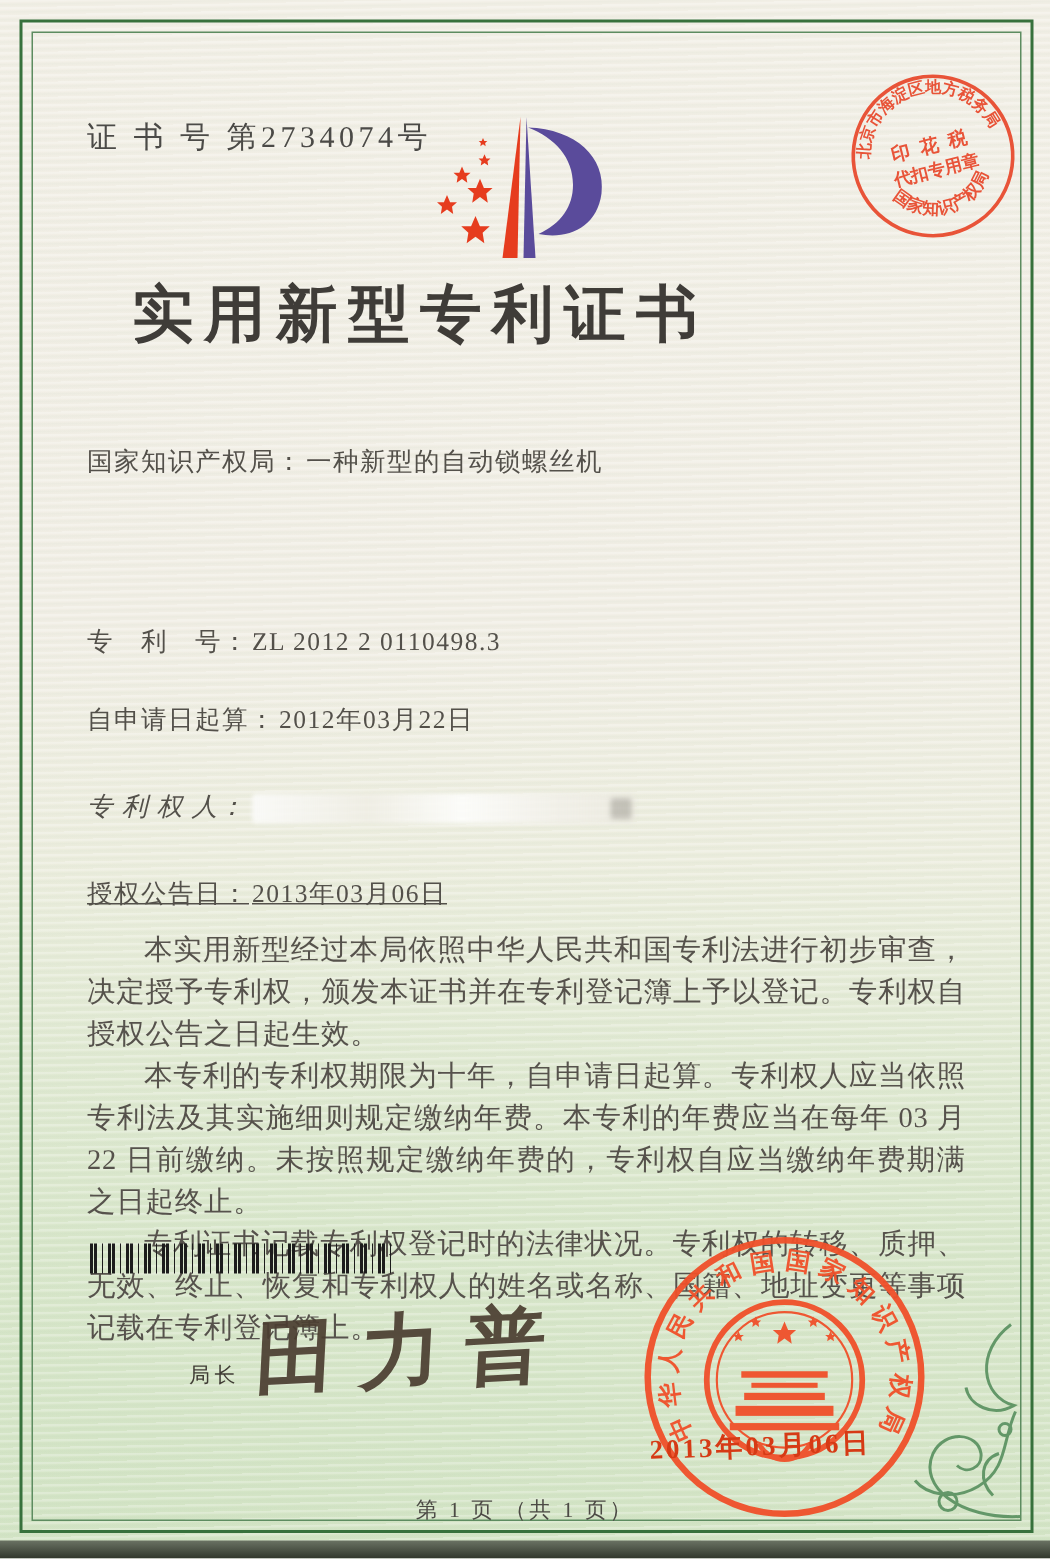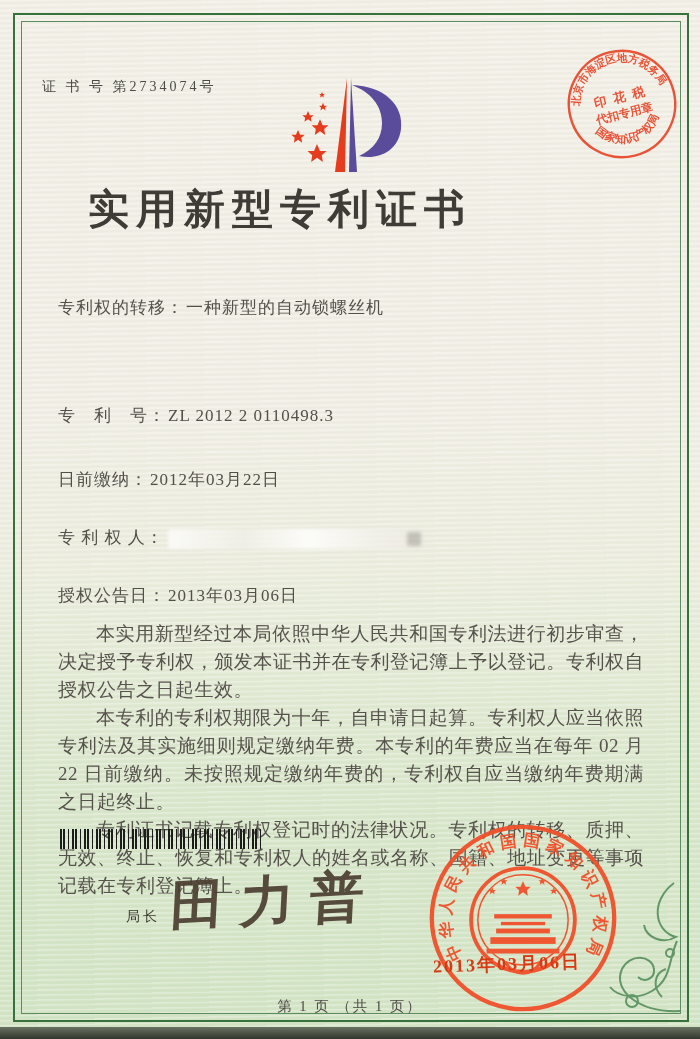--- a/index.html
+++ b/index.html
@@ -9,30 +9,30 @@
     position:relative; width:700px; height:1039px;
     background:linear-gradient(180deg,#f2efe6 0%,#f1eee5 40%,#ecedde 55%,#e0e9d2 68%,#d8e6ca 80%,#d3e4c5 100%);
   }
   .guilloche {
     position:absolute; left:0; right:0; top:0; bottom:0; pointer-events:none;
     background:repeating-linear-gradient(179deg, rgba(255,255,255,0.45) 0px, rgba(255,255,255,0.45) 1px, transparent 2px, rgba(150,185,150,0.10) 3px, transparent 5px);
     opacity:.55;
   }
   .frame-outer { position:absolute; left:13px; top:13px; right:11px; bottom:17px; border:2.5px solid #37713c; }
   .frame-inner { position:absolute; left:21px; top:21px; right:19px; bottom:25px; border:1px solid #5d8c60; }
-  .cert-no { position:absolute; left:42px; top:78px; font-size:14px; letter-spacing:3px; color:#4b4a47; }
+  .cert-no { position:absolute; left:58px; top:78px; font-size:20px; letter-spacing:3px; color:#4b4a47; }
   .title { position:absolute; left:0; width:560px; top:182px; text-align:center;
            font-size:41px; font-weight:600; letter-spacing:7px; color:#3f3c38; }
   
   .logo { position:absolute; left:270px; top:72px; width:150px; height:110px; }
   
   .tax-stamp { position:absolute; left:564px; top:46px; width:116px; height:116px; transform:rotate(-14deg); opacity:.92; }
   
   .field { position:absolute; left:58px; font-size:17px; color:#53504a; letter-spacing:1px; white-space:nowrap; }
-  .f1 { top:296px; } .f2 { top:357px; } .f3 { top:404px; } .f4 { top:468px; } .f5 { top:526px; } .f6 { top:584px; }
+  .f1 { top:296px; } .f2 { top:357px; } .f3 { top:416px; } .f4 { top:468px; } .f5 { top:526px;font-style:italic; } .f6 { top:584px;text-decoration:underline; }
   .field .value { margin-left:2px; }
   .redacted {
     display:inline-block; vertical-align:middle; width:255px; height:20px; margin-left:4px; border-radius:3px;
     background:linear-gradient(90deg, rgba(250,250,248,0.95), rgba(240,238,230,0.75) 30%, rgba(252,252,250,0.95) 55%, rgba(242,240,234,0.8) 80%, rgba(236,233,225,0.6));
     filter:blur(1.5px); position:relative;
   }
   .redacted .smudge { position:absolute; right:2px; top:3px; width:14px; height:14px; background:rgba(118,115,106,0.35); filter:blur(1.2px); border-radius:2px; }
   
   .body-text { position:absolute; left:58px; top:620px; width:586px; font-size:19px; line-height:28px;
                color:#56524c; text-align:justify; letter-spacing:0.5px; }
@@ -96,38 +96,38 @@
         <textPath href="#taxBottom" startOffset="50%" text-anchor="middle">国家知识产权局</textPath>
       </text>
       <text x="60" y="57" font-size="13" fill="#e8472a" text-anchor="middle" font-weight="bold" letter-spacing="2">印 花 税</text>
       <text x="60" y="74" font-size="12" fill="#e8472a" text-anchor="middle" font-weight="bold">代扣专用章</text>
     </svg>
   </div>
 
   <div class="title">实用新型专利证书</div>
 
   <div class="field f1">
-    <span>专利权的转移：</span><span class="value">一种新型的自动锁螺丝机</span>
+    <span>国家知识产权局：</span><span class="value">一种新型的自动锁螺丝机</span>
   </div>
   <div class="field f3">
     <span>专　利　号：</span><span class="value">ZL 2012 2 0110498.3</span>
   </div>
   <div class="field f4">
-    <span>日前缴纳：</span><span class="value">2012年03月22日</span>
+    <span>自申请日起算：</span><span class="value">2012年03月22日</span>
   </div>
   <div class="field f5">
     <span>专 利 权 人：</span><span class="redacted"><span class="smudge"></span></span>
   </div>
   <div class="field f6">
     <span>授权公告日：</span><span class="value">2013年03月06日</span>
   </div>
 
   <div class="body-text">
     <p>本实用新型经过本局依照中华人民共和国专利法进行初步审查，决定授予专利权，颁发本证书并在专利登记簿上予以登记。专利权自授权公告之日起生效。</p>
-    <p>本专利的专利权期限为十年，自申请日起算。专利权人应当依照专利法及其实施细则规定缴纳年费。本专利的年费应当在每年 02 月 22 日前缴纳。未按照规定缴纳年费的，专利权自应当缴纳年费期满之日起终止。</p>
+    <p>本专利的专利权期限为十年，自申请日起算。专利权人应当依照专利法及其实施细则规定缴纳年费。本专利的年费应当在每年 03 月 22 日前缴纳。未按照规定缴纳年费的，专利权自应当缴纳年费期满之日起终止。</p>
     <p>专利证书记载专利权登记时的法律状况。专利权的转移、质押、无效、终止、恢复和专利权人的姓名或名称、国籍、地址变更等事项记载在专利登记簿上。</p>
   </div>
 
   <div class="barcode"></div>
 
   <div class="sig-title">局长</div>
   <div class="sig-name">田力普</div>
 
   <div class="main-seal">
     <svg width="192" height="192" viewBox="0 0 200 200">

